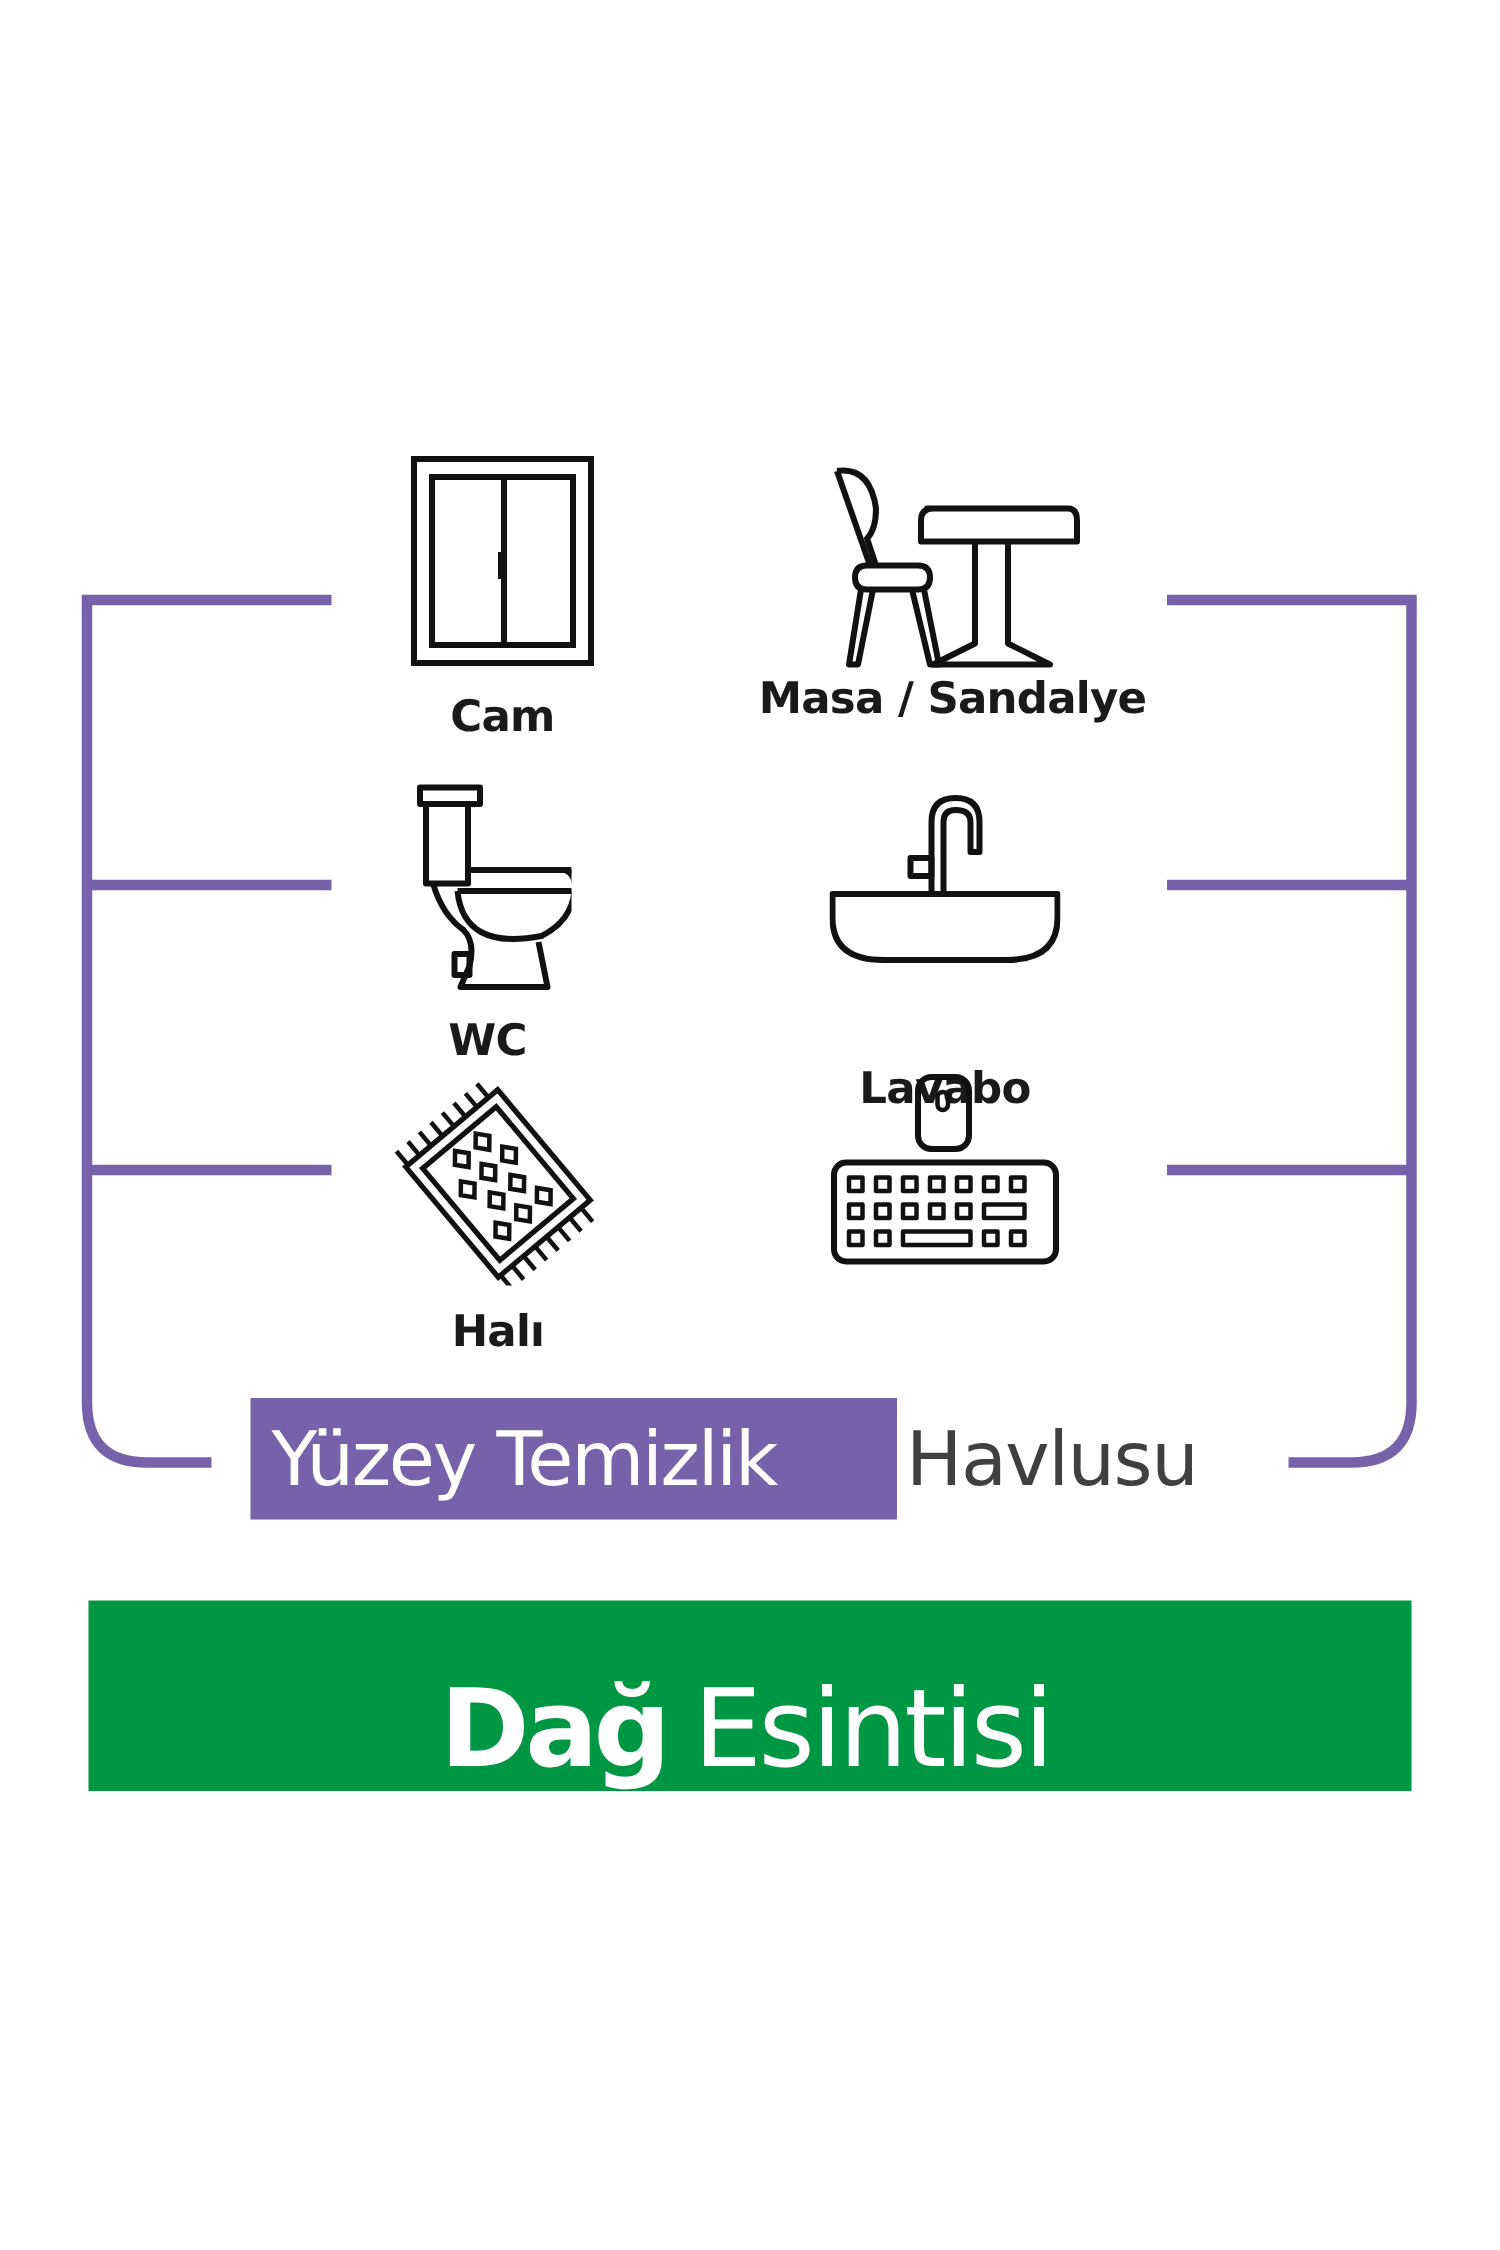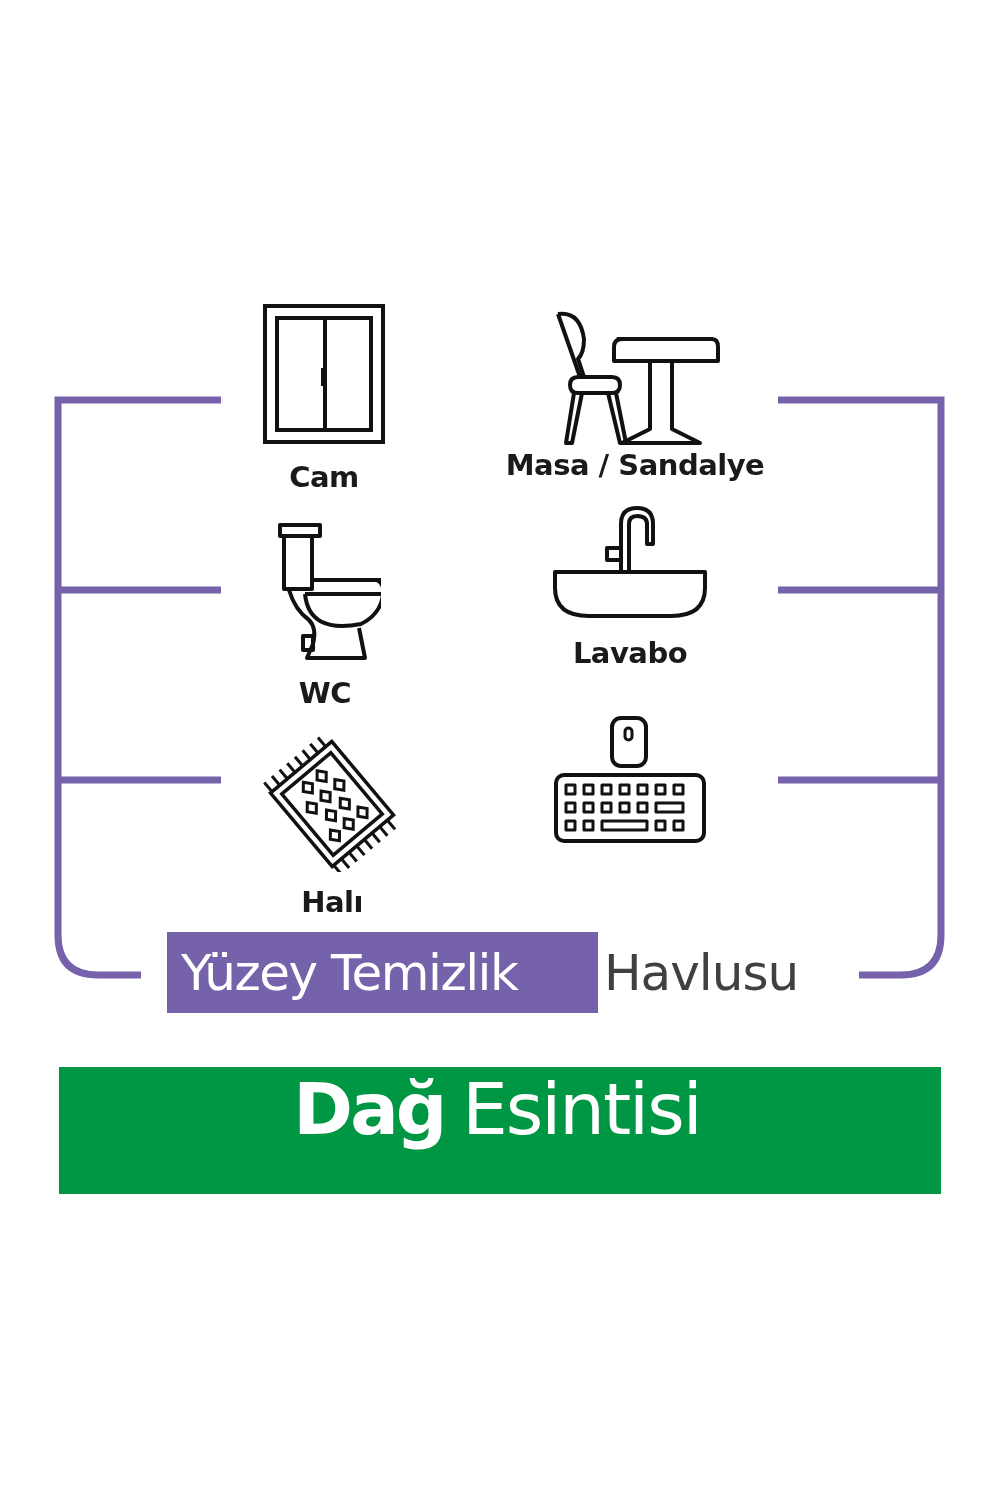--- a/index.html
+++ b/index.html
@@ -21,21 +21,21 @@
       background: var(--purple); color: #ffffff; height: 81px; display: flex; align-items: center;
       padding: 0 10px 0 14px; font-family: "DejaVu Sans", sans-serif; font-size: 50px; font-weight: normal;
       letter-spacing: -1.5px; white-space: nowrap; box-sizing: border-box; width: 431px;
     }
     .title-rest {
       color: #404040; font-family: "DejaVu Sans", sans-serif; font-size: 50px; letter-spacing: -1px;
       padding-left: 6px; white-space: nowrap;
     }
     .banner {
       position: absolute; left: 59px; top: 1067px; width: 882px; height: 127px; background: var(--green);
-      display: flex; align-items: flex-start; justify-content: center; gap: 18px; padding-right: 6px; box-sizing: border-box;
+      display: flex; align-items: flex-end; justify-content: center; gap: 18px; padding-right: 6px; box-sizing: border-box;
     }
     .banner-bold {
       color: #ffffff; font-family: "DejaVu Sans", sans-serif; font-weight: bold; font-size: 72px; letter-spacing: -3px;
     }
     .banner-light {
       color: #ffffff; font-family: "DejaVu Sans", sans-serif; font-weight: normal; font-size: 72px; letter-spacing: -2px;
     }
   </style>
 </head>
 <body>
@@ -46,21 +46,21 @@
     <path d="M221 400 H58 V935 Q58 975 98 975 H141"></path>
     <path d="M58 590 H221"></path>
     <path d="M58 780 H221"></path>
 
     <path d="M778 400 H941 V935 Q941 975 901 975 H859"></path>
     <path d="M941 590 H778"></path>
     <path d="M941 780 H778"></path>
   </g>
 </svg>
 
-<div class="item" style="left:249px; top:303px; width:150px;justify-content:flex-end;">
+<div class="item" style="left:260px; top:303px; width:150px;justify-content:flex-end;">
   <svg width="124" height="142" viewBox="0 0 124 142">
     <g fill="none" stroke="#111" stroke-width="4">
       <rect x="3" y="3" width="118" height="136"></rect>
       <rect x="15" y="15" width="94" height="112"></rect>
       <line x1="63" y1="15" x2="63" y2="127"></line>
     </g>
     <rect x="59" y="65" width="4" height="18" fill="#111"></rect>
   </svg>
   <div class="item-label" style="margin-top:18px;">Cam</div>
 </div>
@@ -93,34 +93,34 @@
       <path d="M43 58 H110 Q118 58 118 66 V66"></path>
       <path d="M43 58 H108 Q116 62 114 72 H36"></path>
       <path d="M36 72 Q40 112 92 102 Q112 92 114 72"></path>
       <path d="M20 68 Q26 88 40 98 Q48 106 44 122 L38 136 H96 L90 106"></path>
       <rect x="34" y="114" width="10" height="14"></rect>
     </g>
   </svg>
   <div class="item-label" style="margin-top:17px;">WC</div>
 </div>
 
-<div class="item" style="left:540px; top:504px; width:180px;">
+<div class="item" style="left:540px; top:528px; width:180px;gap:48px;">
   <svg width="154" height="116" viewBox="0 0 154 116">
     <g fill="none" stroke="#111" stroke-width="4" stroke-linejoin="round">
 
       <path d="M68 66 V20 Q68 4 84 4 Q100 4 100 20 V40 H94 V20 Q94 12 84 12 Q76 12 76 20 V66"></path>
       <rect x="54" y="44" width="14" height="12"></rect>
 
       <path d="M2 68 H152 V84 Q152 112 118 112 H36 Q2 112 2 84 Z"></path>
     </g>
   </svg>
   <div class="item-label" style="margin-top:19px;">Lavabo</div>
 </div>
 
-<div class="item" style="left:252px; top:736px; width:160px;">
+<div class="item" style="left:252px; top:721px; width:160px;">
   <svg width="140" height="136" viewBox="0 0 140 136">
     <g transform="rotate(-40 70 68)" fill="none" stroke="#111" stroke-width="3.5">
       <rect x="30" y="20" width="80" height="96"></rect>
       <rect x="38" y="28" width="64" height="80"></rect>
       <g stroke-width="3">
         <line x1="32" y1="20" x2="32" y2="8"></line>
           <line x1="42" y1="20" x2="42" y2="8"></line>
           <line x1="52" y1="20" x2="52" y2="8"></line>
         <line x1="62" y1="20" x2="62" y2="8"></line>
           <line x1="72" y1="20" x2="72" y2="8"></line>

